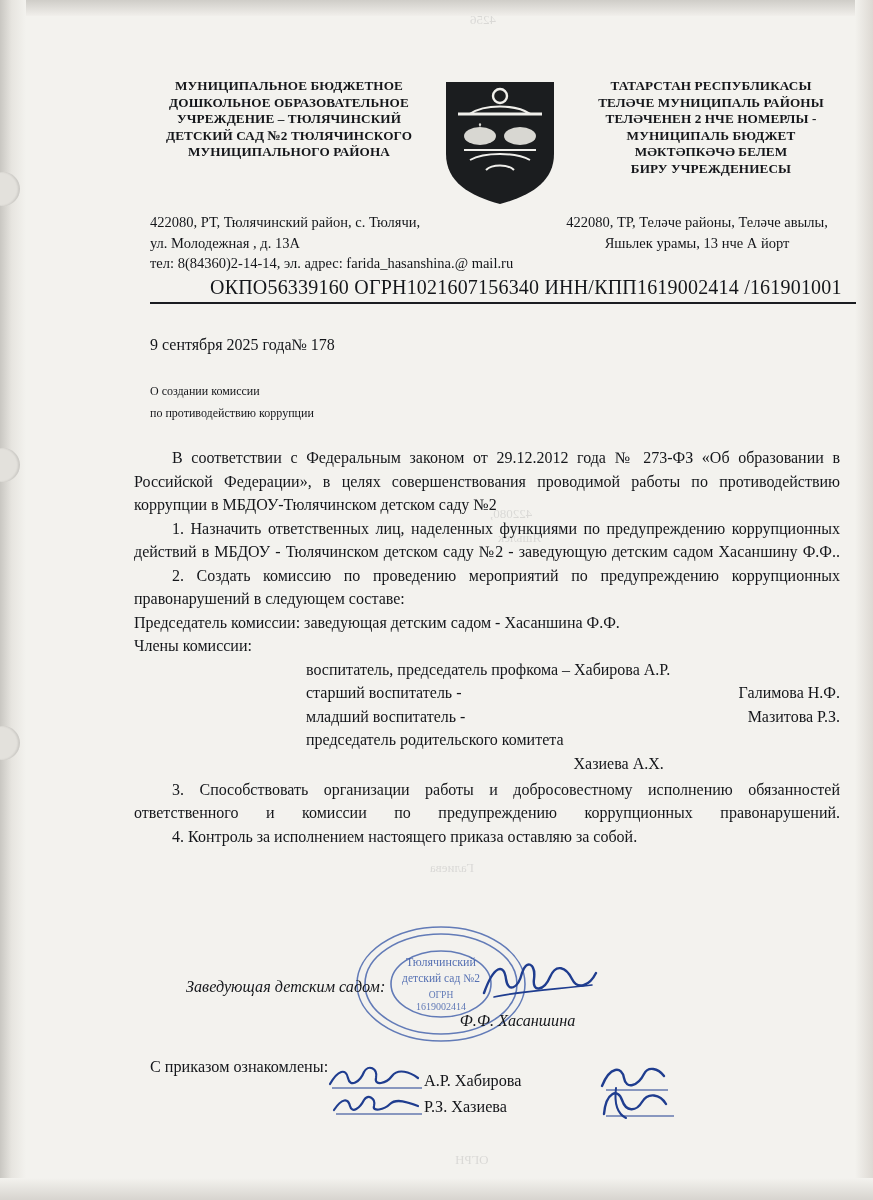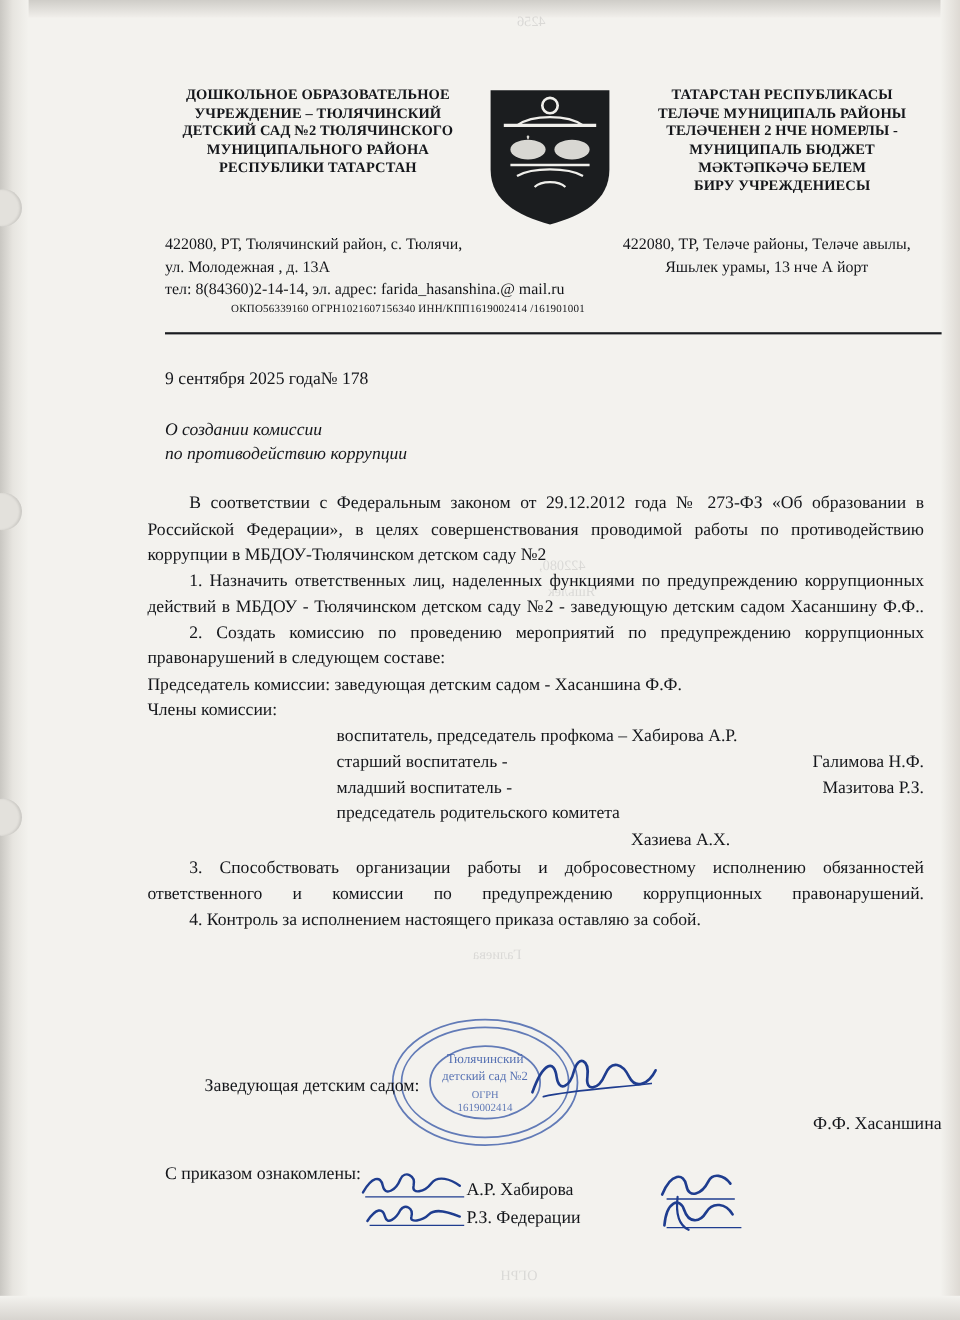--- a/index.html
+++ b/index.html
@@ -108,21 +108,21 @@
   .addr-left { width: 330px; }
   .addr-right { width: 330px; text-align: center; }
   .addr-line3 {
     position: absolute;
     left: 150px; top: 255px;
     font-size: 14.5px;
   }
   .addr-line4 {
     position: absolute;
     left: 210px; top: 276px;
-    font-size: 10px;
+    font-size: 20px;
     letter-spacing: 0.2px;
   }
   .rule {
     position: absolute;
     left: 150px; top: 302px;
     width: 706px;
     height: 2px;
     background: #1a1c20;
   }
 
@@ -141,23 +141,22 @@
     left: 150px; top: 336px;
     width: 706px;
     display: flex;
     justify-content: flex-start;
     font-size: 16px;
   }
   .subject {
     position: absolute;
     left: 150px; top: 380px;
     width: 420px;
-    font-size: 16px;
+    font-size: 12px;
     line-height: 22px;
-    font-style: italic;
   }
 
   
   .body-text {
     position: absolute;
     left: 134px; top: 446px;
     width: 706px;
     font-size: 16px;
     line-height: 23.5px;
     text-align: justify;
@@ -187,21 +186,21 @@
   }
   .plain { text-align: left; }
 
   
   .sign-row {
     position: absolute;
     left: 186px; top: 978px;
     width: 670px;
     font-size: 16.2px;
     display: flex;
-    justify-content: space-between;
+    font-style: italic;
   }
   .sign-name { width: 190px; }
 
   .ack-label {
     position: absolute;
     left: 150px; top: 1058px;
     font-size: 16.2px;
   }
   .ack-grid {
     position: absolute;
@@ -256,25 +255,25 @@
   <div class="ghost" style="left:470px; top:12px;">4256</div>
   <div class="ghost" style="left:490px; top:506px;">422080,</div>
   <div class="ghost" style="left:498px; top:530px;">Яшьлек</div>
   <div class="ghost" style="left:430px; top:860px;">Галиева</div>
   <div class="ghost" style="left:455px; top:1152px;">ОГРН</div>
 
   <div class="content">
 
     <div class="header">
       <div class="org-block org-left">
+        <div>МУНИЦИПАЛЬНОЕ БЮДЖЕТНОЕ</div>
         <div>ДОШКОЛЬНОЕ ОБРАЗОВАТЕЛЬНОЕ</div>
         <div>УЧРЕЖДЕНИЕ – ТЮЛЯЧИНСКИЙ</div>
         <div>ДЕТСКИЙ САД №2 ТЮЛЯЧИНСКОГО</div>
         <div>МУНИЦИПАЛЬНОГО РАЙОНА</div>
-        <div>РЕСПУБЛИКИ ТАТАРСТАН</div>
       </div>
 
       <div class="emblem">
         <svg width="120" height="128" viewBox="0 0 120 128" xmlns="http://www.w3.org/2000/svg">
           <path d="M6 4 H114 V76 C114 104 90 118 60 126 C30 118 6 104 6 76 Z" fill="#1b1d1f"></path>
           <ellipse cx="60" cy="18" rx="7" ry="7" fill="none" stroke="#f0efeb" stroke-width="2.4"></ellipse>
           <path d="M18 36 H102" stroke="#f0efeb" stroke-width="3"></path>
           <path d="M30 36 C44 26 76 26 90 36" fill="none" stroke="#f0efeb" stroke-width="2.2"></path>
           <ellipse cx="40" cy="58" rx="16" ry="9" fill="#d8d7d2"></ellipse>
           <ellipse cx="80" cy="58" rx="16" ry="9" fill="#d8d7d2"></ellipse>
@@ -375,21 +374,21 @@
       <svg width="120" height="48" viewBox="0 0 120 48" xmlns="http://www.w3.org/2000/svg">
         <path d="M4 38 C14 10 24 8 26 24 C28 38 38 34 42 18 C46 4 56 8 54 24 C52 38 64 36 70 22 C76 8 86 12 92 24 C98 36 110 30 116 18" fill="none" stroke="#1f3d8f" stroke-width="2.4" stroke-linecap="round"></path>
         <path d="M14 42 C40 36 80 34 112 30" fill="none" stroke="#1f3d8f" stroke-width="1.6" stroke-linecap="round"></path>
       </svg>
     </div>
 
     <div class="ack-label">С приказом ознакомлены:</div>
 
     <div class="ack-grid">
       <div>А.Р. Хабирова</div>
-      <div>Р.З. Федерации</div>
+      <div>Р.З. Хазиева</div>
     </div>
 
 
     <div class="ink" style="left:326px; top:1062px;">
       <svg width="100" height="30" viewBox="0 0 100 30" xmlns="http://www.w3.org/2000/svg">
         <path d="M4 22 C12 8 20 6 22 16 C24 26 34 20 38 10 C42 2 52 6 50 16 C48 24 60 22 66 14 C72 6 84 10 92 16" fill="none" stroke="#1f3d8f" stroke-width="2.2" stroke-linecap="round"></path>
         <path d="M6 26 H96" fill="none" stroke="#1f3d8f" stroke-width="1.2"></path>
       </svg>
     </div>
     <div class="ink" style="left:330px; top:1090px;">

